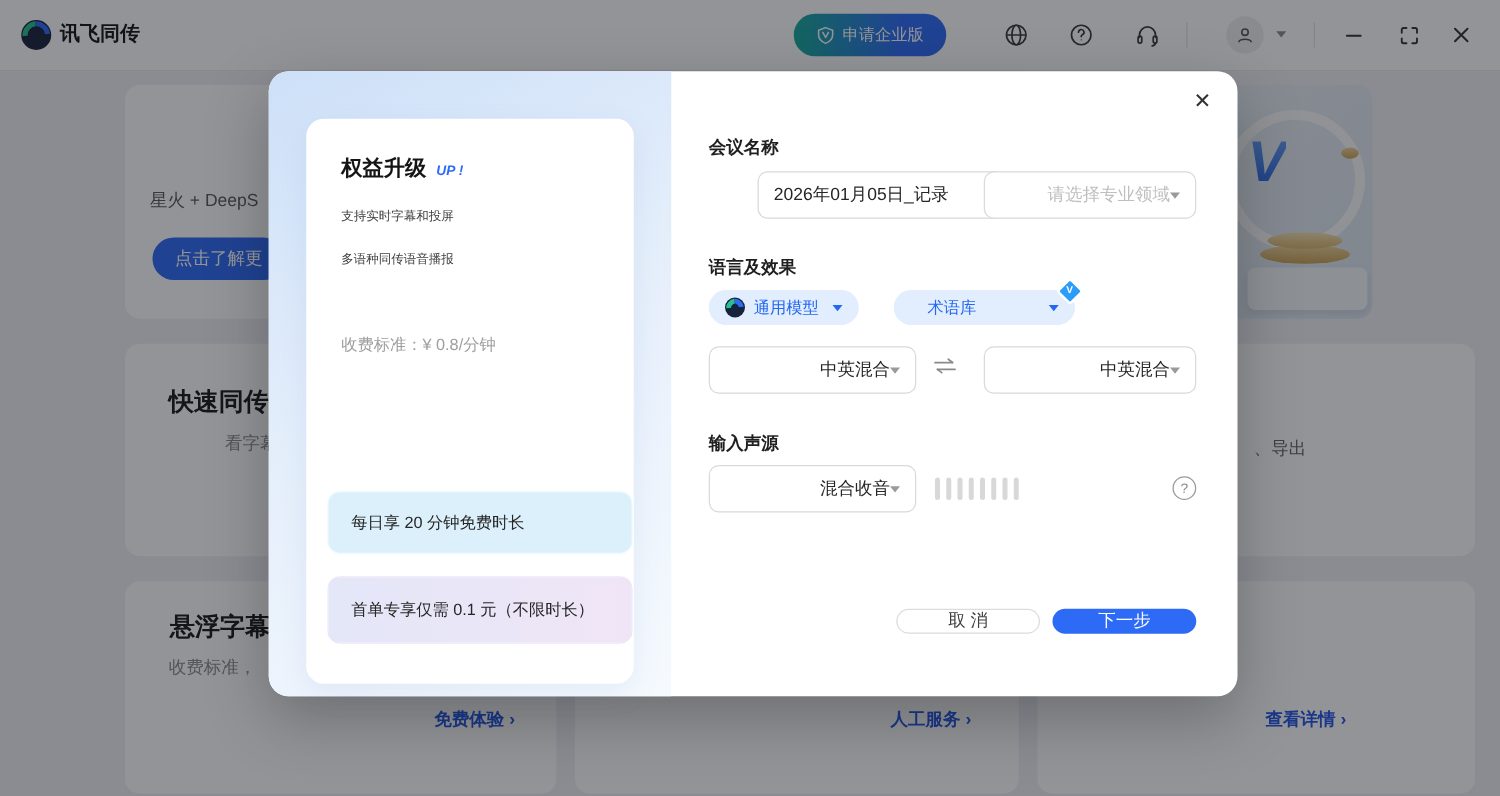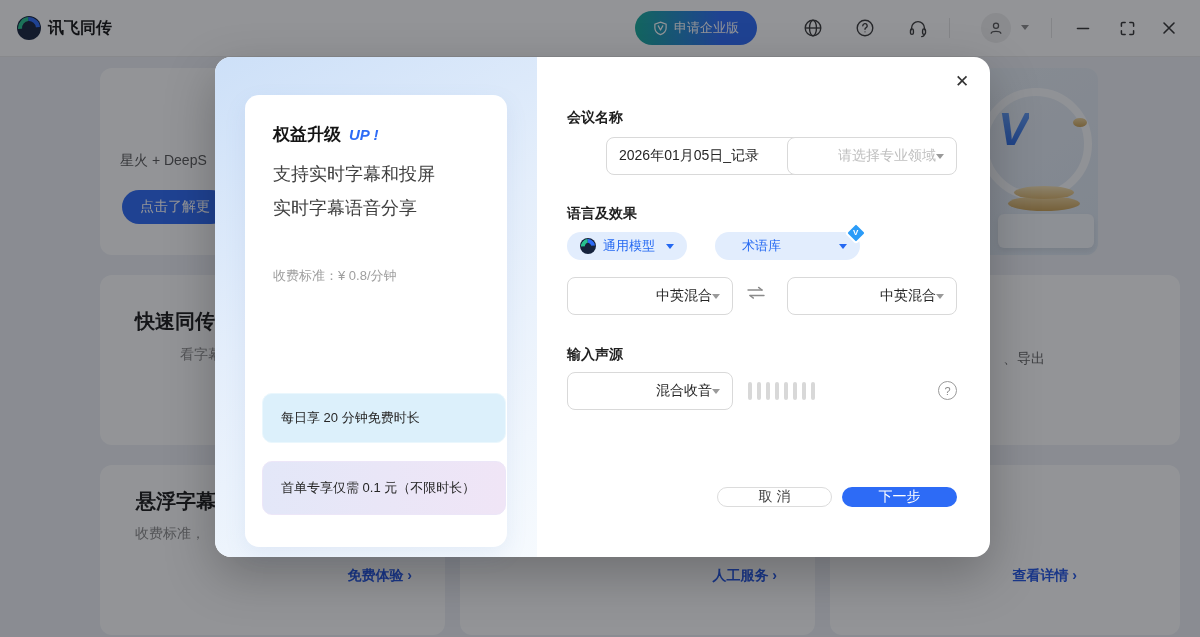--- a/index.html
+++ b/index.html
@@ -40,22 +40,22 @@
 
   
   .overlay{position:absolute;inset:0;background:rgba(15,18,24,.45);}
   .modal{position:absolute;left:215px;top:57px;width:775px;height:500px;background:#fff;border-radius:16px;
          box-shadow:0 18px 50px rgba(0,0,0,.25);}
   .mleft{position:absolute;left:0;top:0;width:322px;height:500px;border-radius:16px 0 0 16px;
          background:linear-gradient(150deg,#cde0f8 0%,#e4eefb 45%,#f6fafe 100%);}
   .mcard{position:absolute;left:30px;top:38px;width:262px;height:452px;background:#fff;border-radius:14px;
          box-shadow:0 8px 22px rgba(90,130,190,.10);}
   .mtitle{position:absolute;left:28px;top:28px;font-size:17px;font-weight:800;color:#141414;}
-  .mbadge{font-size:15px;font-weight:800;font-style:italic;color:#2d6bf6;margin-left:8px;}
-  .feat{position:absolute;left:28px;top:62px;font-size:18px;color:#404040;}
+  .mbadge{font-size:11px;font-weight:800;font-style:italic;color:#2d6bf6;margin-left:8px;}
+  .feat{position:absolute;left:28px;top:62px;font-size:10px;color:#404040;text-align:right;}
   .feat div{line-height:34px;}
   .pricing{position:absolute;left:28px;top:172px;font-size:13px;color:#9e9e9e;}
   .promo{position:absolute;left:17px;width:224px;border-radius:10px;font-size:13px;color:#262626;
          display:flex;align-items:center;padding-left:18px;box-sizing:content-box;}
   .promo1{top:298px;height:48px;background:#dcf0fb;border:1px solid #eaf7fd;}
   .promo2{top:366px;height:52px;background:linear-gradient(90deg,#e3e7f8,#f0e5f6);border:1px solid #ece6f8;}
 
   .mclose{position:absolute;left:735px;top:12px;width:24px;height:24px;display:flex;align-items:center;justify-content:center;
           font-size:17px;color:#333;cursor:pointer;}
   .flabel{position:absolute;font-size:14px;font-weight:700;color:#1f1f1f;}
@@ -195,21 +195,21 @@
 
   <div class="modal">
 
     <div class="mleft">
       <div class="mcard">
         <div class="mtitle">
           <span>权益升级</span><span class="mbadge">UP !</span>
         </div>
         <div class="feat">
           <div>支持实时字幕和投屏</div>
-          <div>实时字幕语音分享</div>
+          <div>多语种同传语音播报</div>
         </div>
         <div class="pricing">收费标准：¥ 0.8/分钟</div>
         <div class="promo promo1">每日享 20 分钟免费时长</div>
         <div class="promo promo2">首单专享仅需 0.1 元（不限时长）</div>
       </div>
     </div>
 
     <div class="mclose">✕</div>
 
     <div class="flabel" style="left:352px;top:52px;">会议名称</div>

